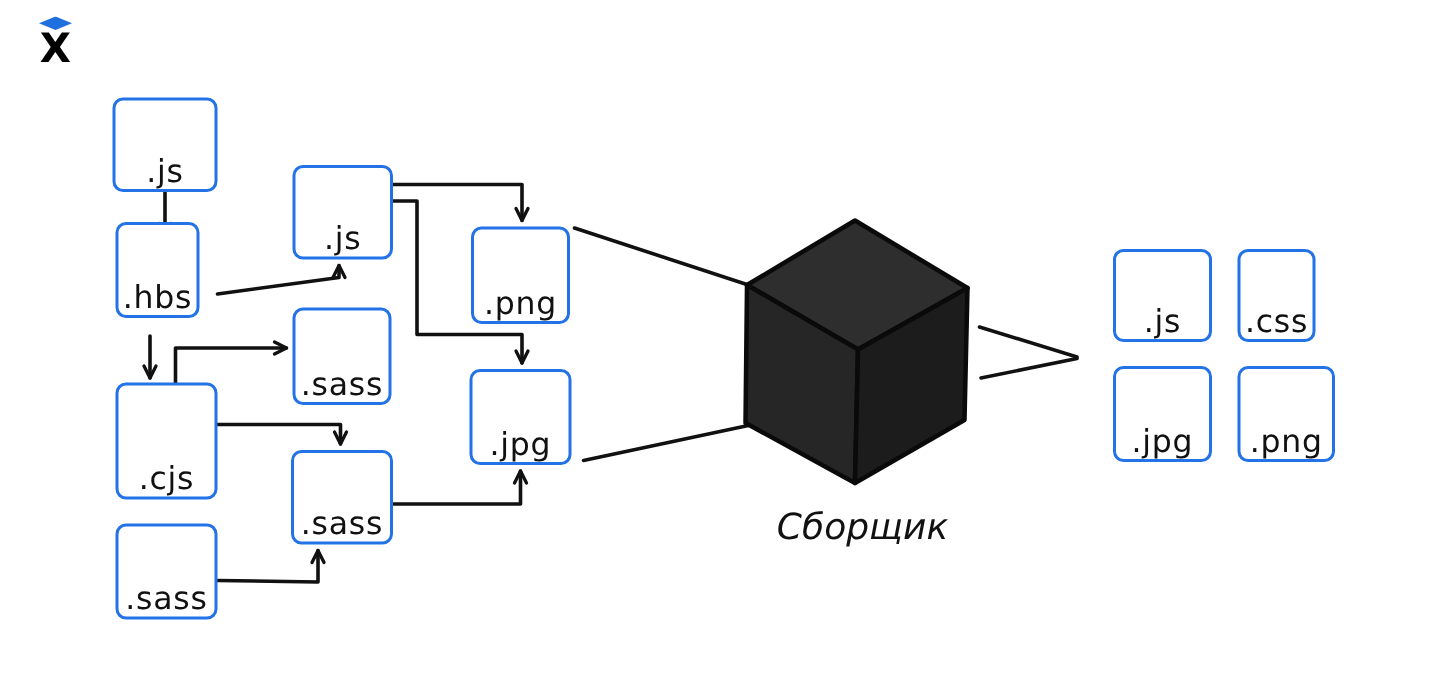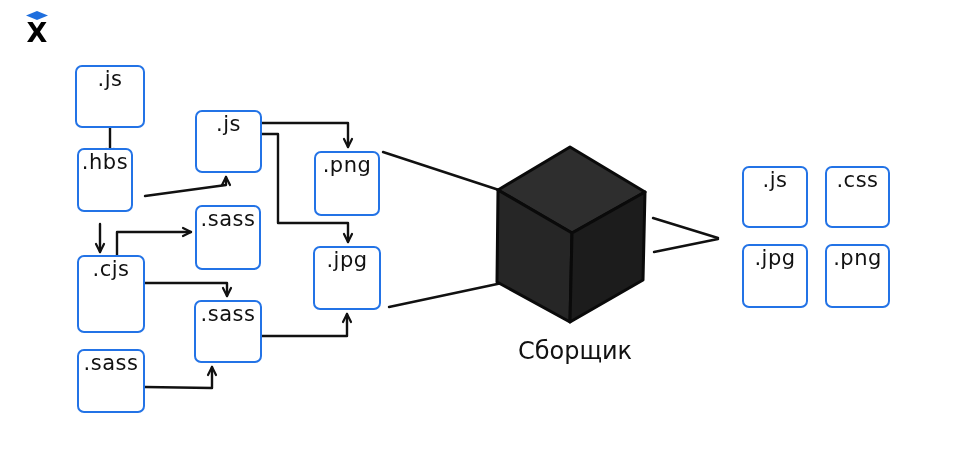--- a/index.html
+++ b/index.html
@@ -7,26 +7,26 @@
     --ink:#111111;
   }
   html,body{margin:0;padding:0;background:#ffffff;}
   .stage{
     position:relative;width:960px;height:461px;background:#ffffff;
     font-family:"DejaVu Sans",sans-serif;color:var(--ink);overflow:hidden;
   }
   .wires{position:absolute;left:0;top:0;width:960px;height:461px;}
   .node{
     position:absolute;background:#ffffff;border:2.5px solid var(--blue);
-    border-radius:7px;display:flex;align-items:flex-start;justify-content:center;
+    border-radius:7px;display:flex;align-items:flex-end;justify-content:center;
     font-size:21px;letter-spacing:.5px;color:var(--ink);box-sizing:border-box;
   }
   .bundler-label{
     position:absolute;left:465px;top:337px;width:220px;text-align:center;
-    font-size:24px;line-height:1.18;color:var(--ink);
+    font-size:24px;line-height:1.18;color:var(--ink);font-style:italic;
   }
   .logo{position:absolute;left:24px;top:11px;width:26px;text-align:center;}
   .logo .diamond{display:block;margin:0 auto 0 auto;}
   .logo .x{display:block;font-size:27px;font-weight:900;line-height:.95;color:#000;}
 </style>
 </head>
 <body>
 
 <div class="stage">
 
@@ -97,21 +97,21 @@
     <span>.jpg</span>
   </div>
 
   <div class="bundler-label">
     <div>Сборщик</div>
   </div>
 
   <div class="node" style="left:742px;top:166px;width:66px;height:62px">
     <span>.js</span>
   </div>
-  <div class="node" style="left:825px;top:166px;width:65px;height:62px">
+  <div class="node" style="left:825px;top:166px;width:52px;height:62px">
     <span>.css</span>
   </div>
   <div class="node" style="left:742px;top:244px;width:66px;height:64px">
     <span>.jpg</span>
   </div>
   <div class="node" style="left:825px;top:244px;width:65px;height:64px">
     <span>.png</span>
   </div>
 
 </div>

